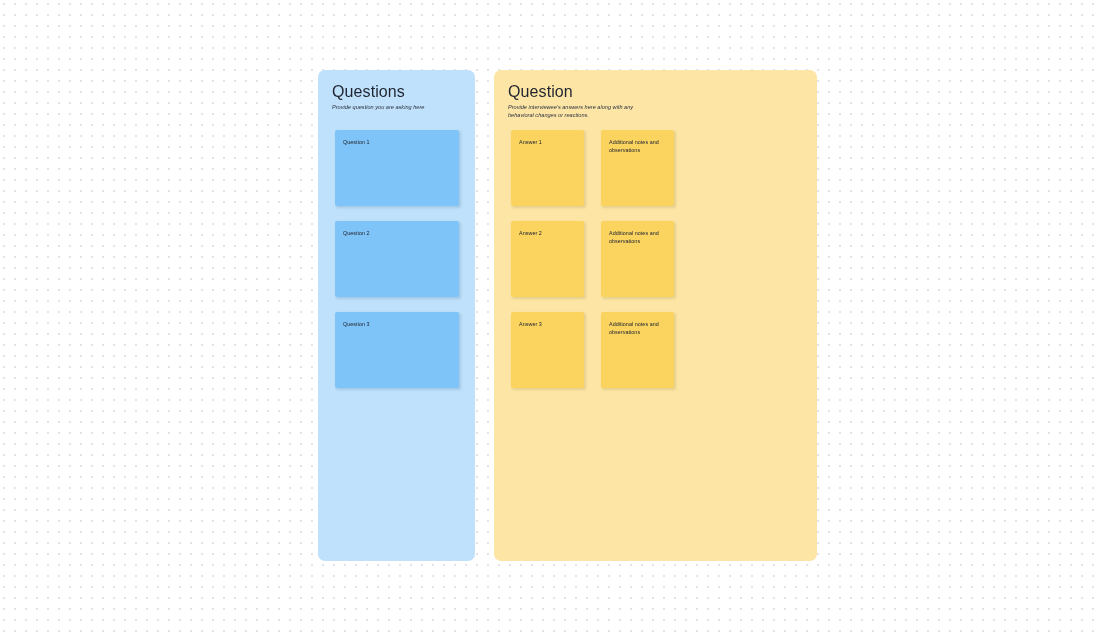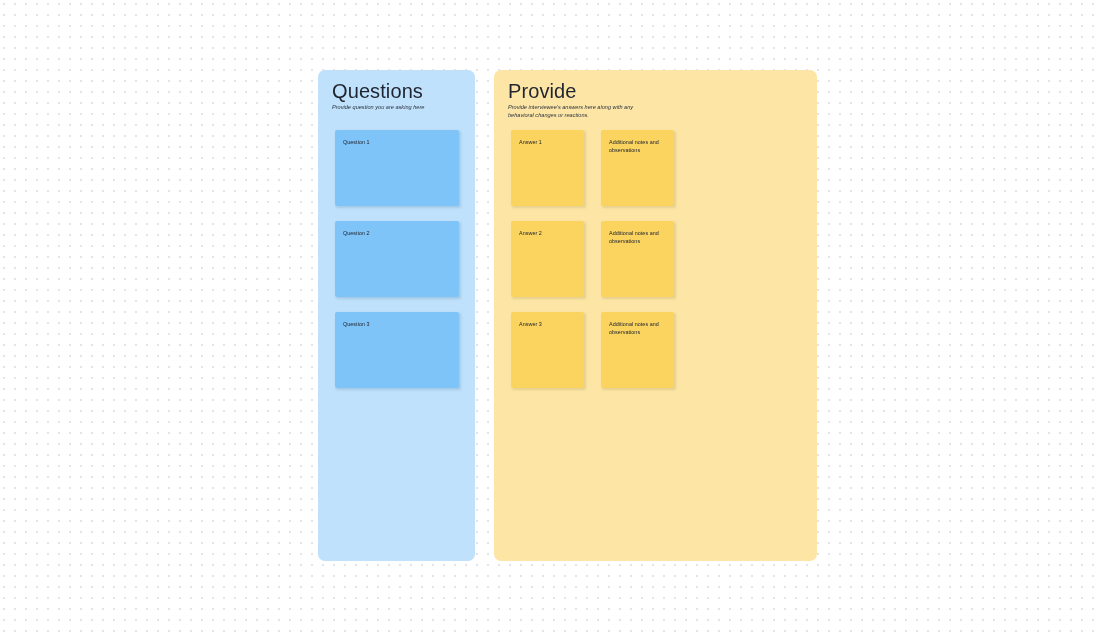--- a/index.html
+++ b/index.html
@@ -47,21 +47,21 @@
     background-color: #fde6a5;
   }
 
   .panel-head {
     position: absolute;
     left: 14px;
     top: 13px;
     right: 10px;
   }
   .panel-title {
-    font-size: 20px;
+    font-size: 16px;
     font-weight: 400;
     color: #1f2430;
     letter-spacing: 0.1px;
     line-height: 17px;
     margin: 0;
   }
   .panel-sub {
     margin: 3px 0 0 0;
     font-size: 5.6px;
     font-style: italic;
@@ -128,21 +128,21 @@
     </div>
 
     <div class="note note-blue q-note q-row3">
       <span class="note-text">Question 3</span>
     </div>
   </div>
 
   <div class="panel" id="answers-panel">
 
     <div class="panel-head">
-      <div class="panel-title">Provide</div>
+      <div class="panel-title">Question</div>
       <div class="panel-sub">Provide interviewee's answers here along with any behavioral changes or reactions.</div>
     </div>
 
     <div class="note note-yellow a-note a-colA a-row1">
       <span class="note-text">Answer 1</span>
     </div>
     <div class="note note-yellow a-note a-colB a-row1">
       <span class="note-text">Additional notes and observations</span>
     </div>
 

